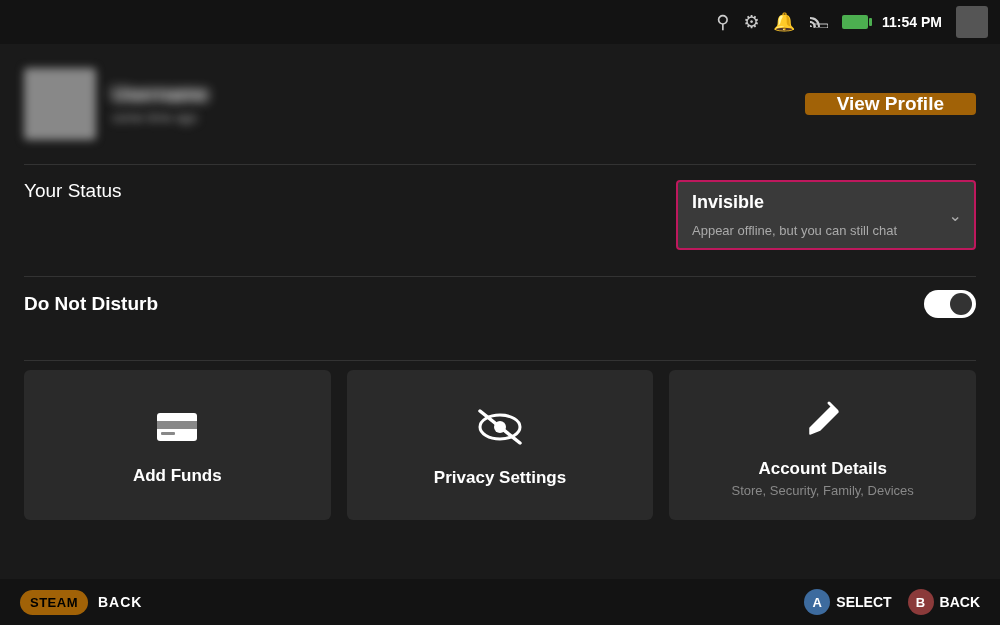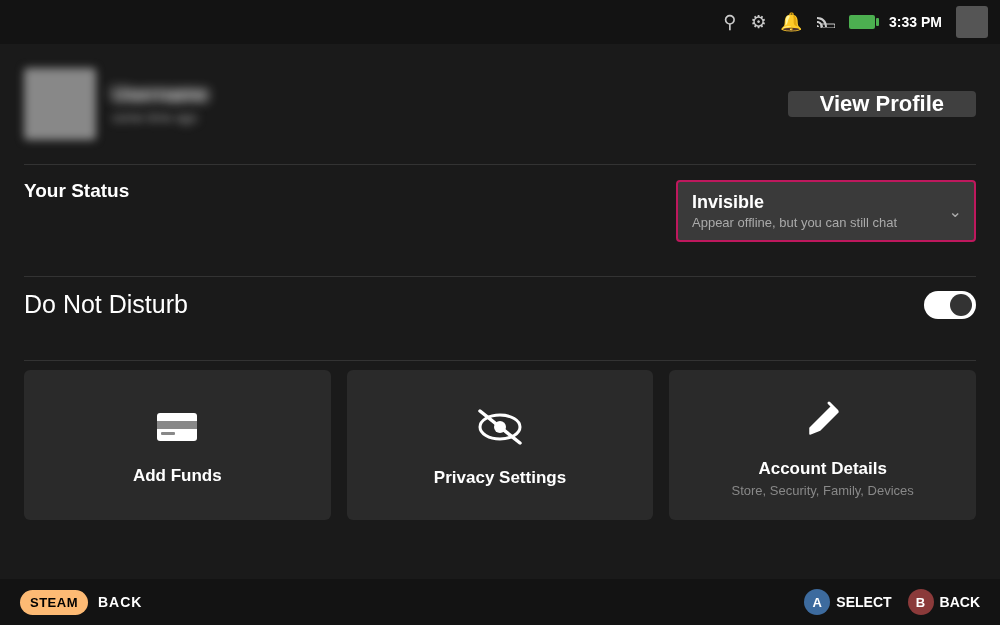--- a/index.html
+++ b/index.html
@@ -91,24 +91,24 @@
       user-select: none;
     }
     .profile-sub {
       font-size: 13px;
       color: #aaa;
       margin-top: 4px;
       filter: blur(5px);
       user-select: none;
     }
     .view-profile-btn {
-      background: #404040;
+      background: #a16207;
       border: none;
       color: #fff;
-      font-size: 22px;
+      font-size: 19px;
       font-weight: 600;
       padding: 0 32px;
       border-radius: 4px;
       cursor: pointer;
       white-space: nowrap;
     }
 
     .divider {
       position: absolute;
       left: 24px; right: 24px;
@@ -123,21 +123,21 @@
       left: 24px; right: 24px;
     }
     .status-row {
       display: flex;
       align-items: flex-start;
       justify-content: space-between;
     }
     .status-label-group {}
     .status-label {
       font-size: 19px;
-      font-weight: 700;
+      font-weight: 400;
       color: #fff;
     }
     .status-sublabel {
       font-size: 13px;
       color: #888;
       margin-top: 4px;
     }
     .status-dropdown {
       background: #3a3a3a;
       border: 2px solid #be185d;
@@ -148,21 +148,21 @@
       cursor: pointer;
     }
     .status-dropdown-title {
       font-size: 18px;
       font-weight: 600;
       color: #fff;
     }
     .status-dropdown-sub {
       font-size: 13px;
       color: #aaa;
-      margin-top: 2px;
+      margin-top: 10px;
     }
     .dropdown-arrow {
       position: absolute;
       right: 12px;
       top: 50%;
       transform: translateY(-50%);
       color: #aaa;
       font-size: 16px;
     }
 
@@ -171,22 +171,22 @@
       position: absolute;
       top: 290px;
       left: 24px; right: 24px;
     }
     .dnd-row {
       display: flex;
       align-items: center;
       justify-content: space-between;
     }
     .dnd-label {
-      font-size: 25px;
-      font-weight: 400;
+      font-size: 19px;
+      font-weight: 700;
       color: #fff;
     }
     .dnd-sublabel {
       font-size: 13px;
       color: #888;
       margin-top: 4px;
     }
     .toggle {
       width: 52px;
       height: 28px;
@@ -249,21 +249,21 @@
     .bottombar {
       position: absolute;
       bottom: 0; left: 0; right: 0;
       height: 46px;
       background: #131313;
       display: flex;
       align-items: center;
       padding: 0 20px;
     }
     .steam-btn {
-      background: #fdba74;
+      background: #a16207;
       color: #000;
       font-size: 13px;
       font-weight: 800;
       padding: 5px 10px;
       border-radius: 20px;
       margin-right: 10px;
       letter-spacing: 0.5px;
     }
     .menu-label {
       color: #fff;
@@ -320,21 +320,21 @@
   <span class="topbar-icon">⚲</span>
   <span class="topbar-icon">⚙</span>
   <span class="topbar-icon">🔔</span>
   <span class="topbar-icon">
     <svg width="18" height="14" viewBox="0 0 18 14" fill="#ccc">
       <path d="M0 11v2h2c0-1.1-.9-2-2-2zm0-4v2c2.2 0 4 1.8 4 4h2c0-3.3-2.7-6-6-6zm0-4v2c4.4 0 8 3.6 8 8h2C10 6.1 5.5 3 0 3z"></path>
       <rect x="4" y="10" width="14" height="4" rx="1" fill="none" stroke="#ccc" stroke-width="1.2"></rect>
     </svg>
   </span>
   <span class="battery-icon"></span>
-  <span class="topbar-time">3:33 PM</span>
+  <span class="topbar-time">11:54 PM</span>
   <div class="avatar-topbar"></div>
 </div>
 
 <div class="profile-section">
   <div class="profile-avatar"></div>
   <div class="profile-info">
     <div class="profile-name">Username</div>
     <div class="profile-sub">some time ago</div>
   </div>
   <button class="view-profile-btn">View Profile</button>

